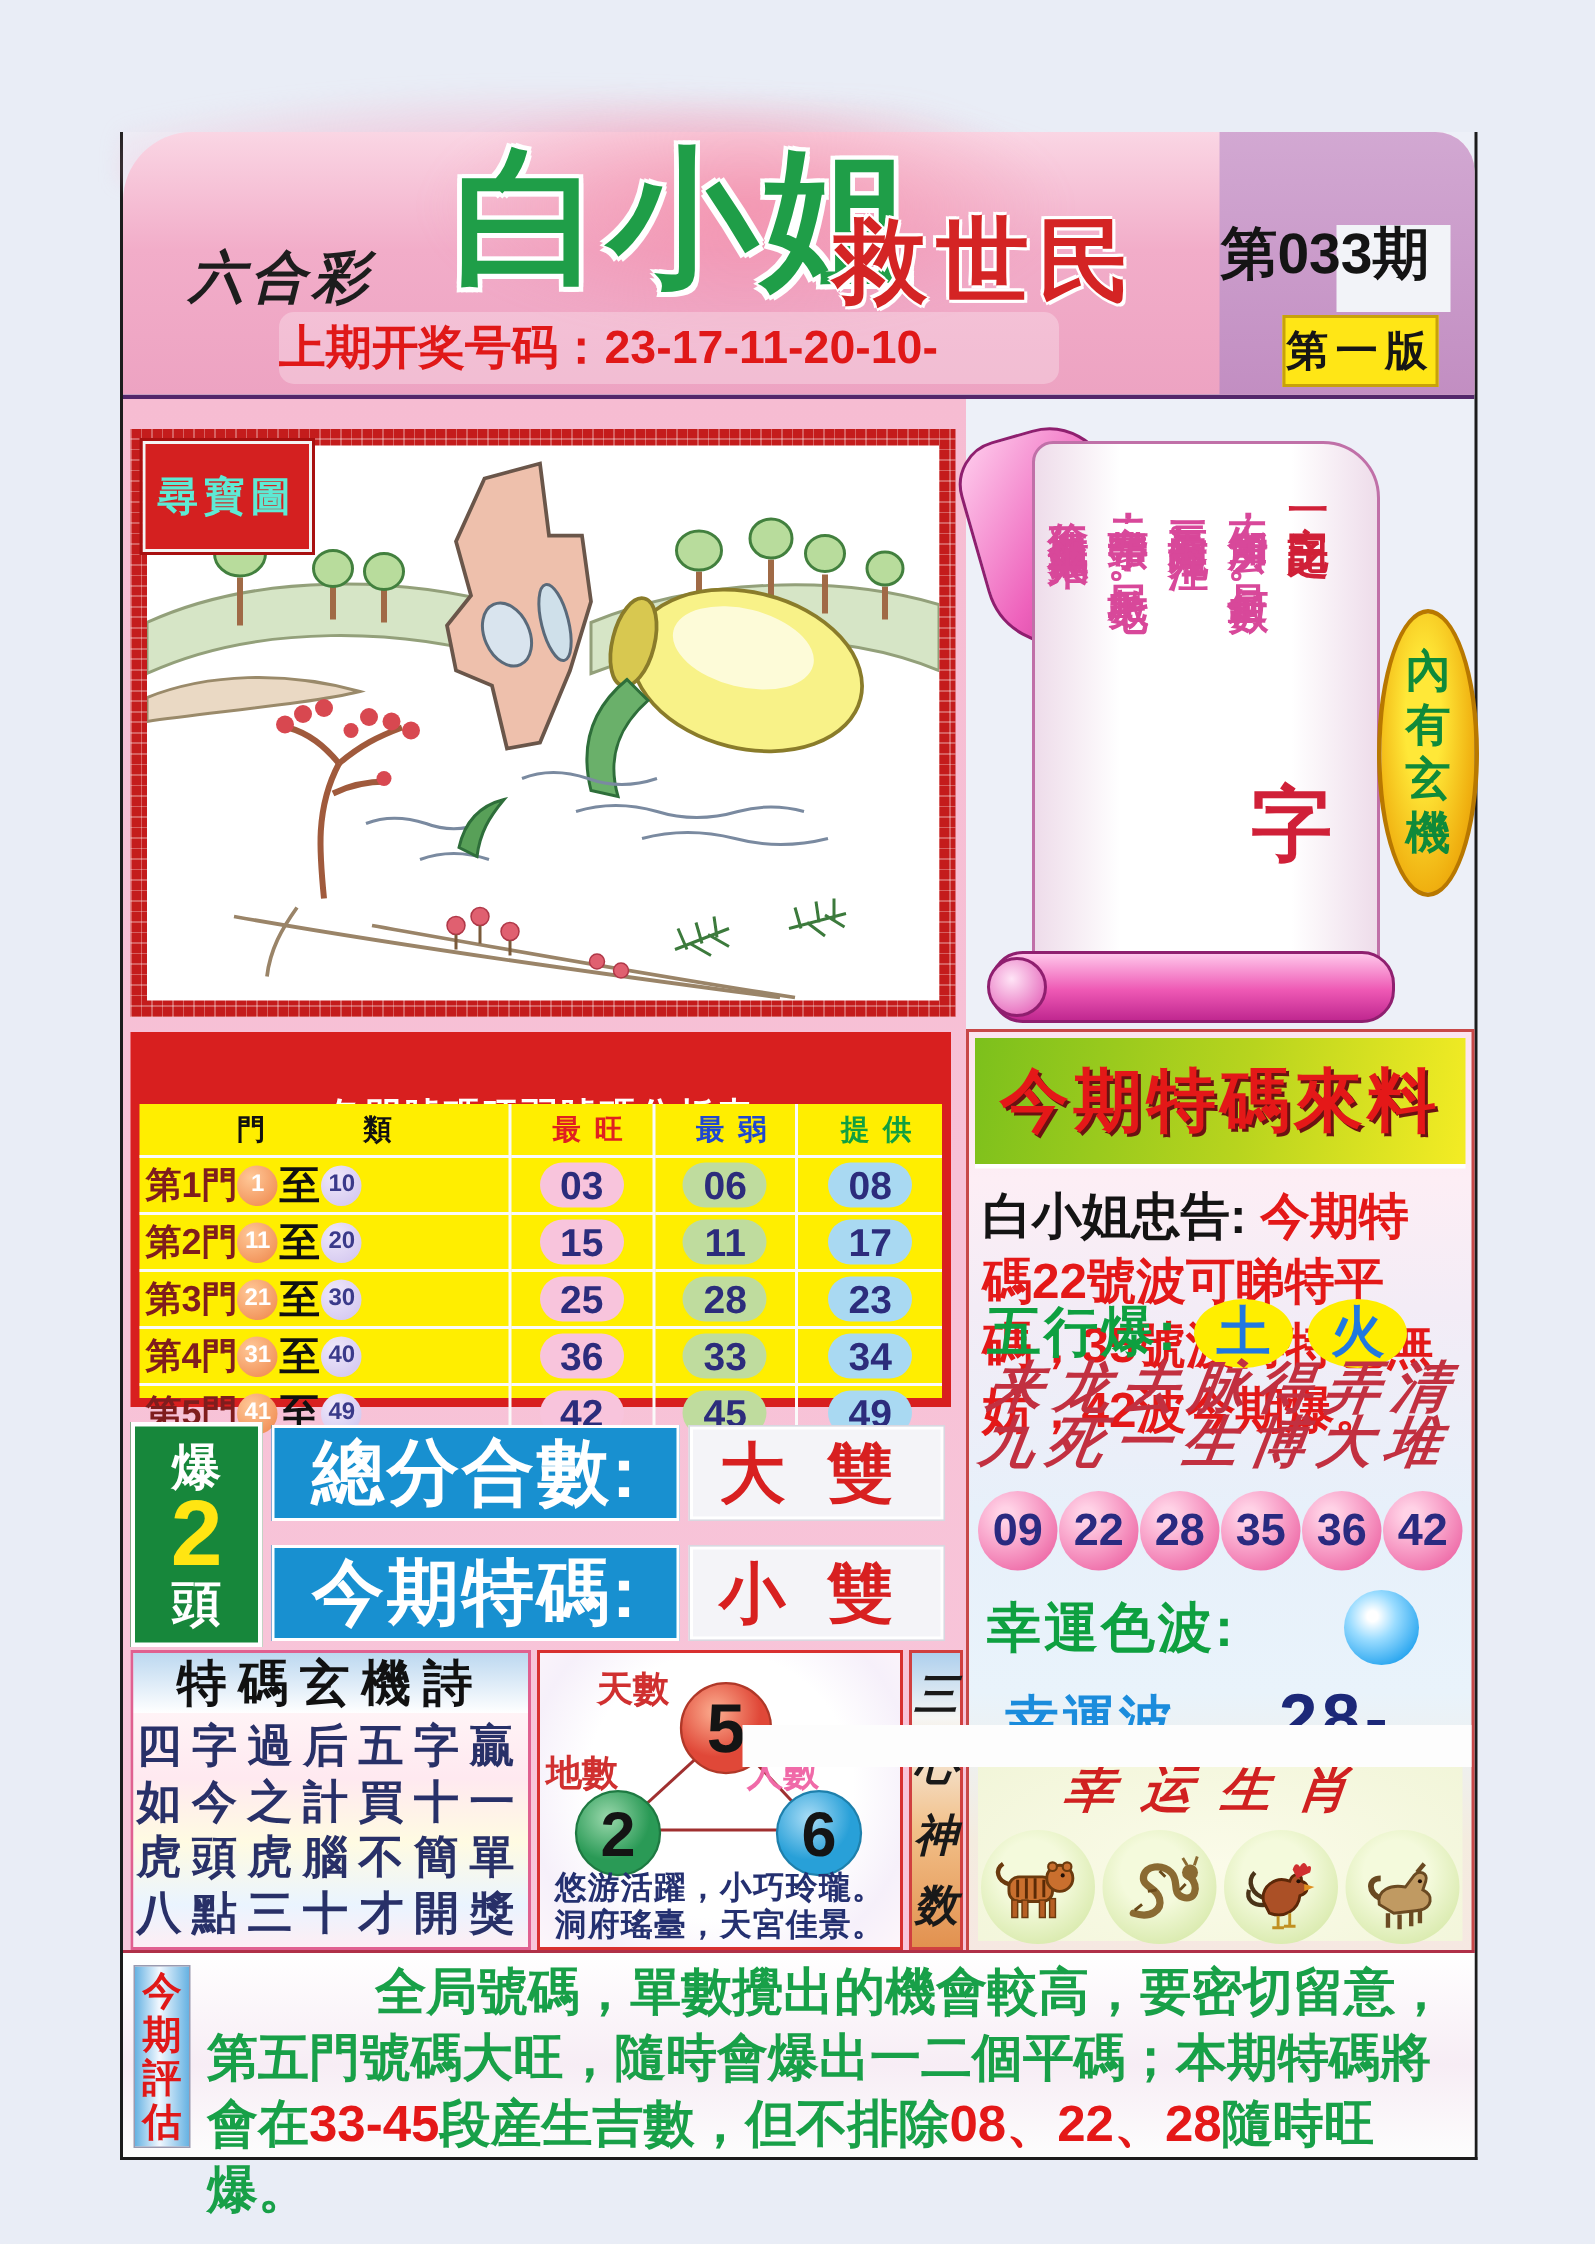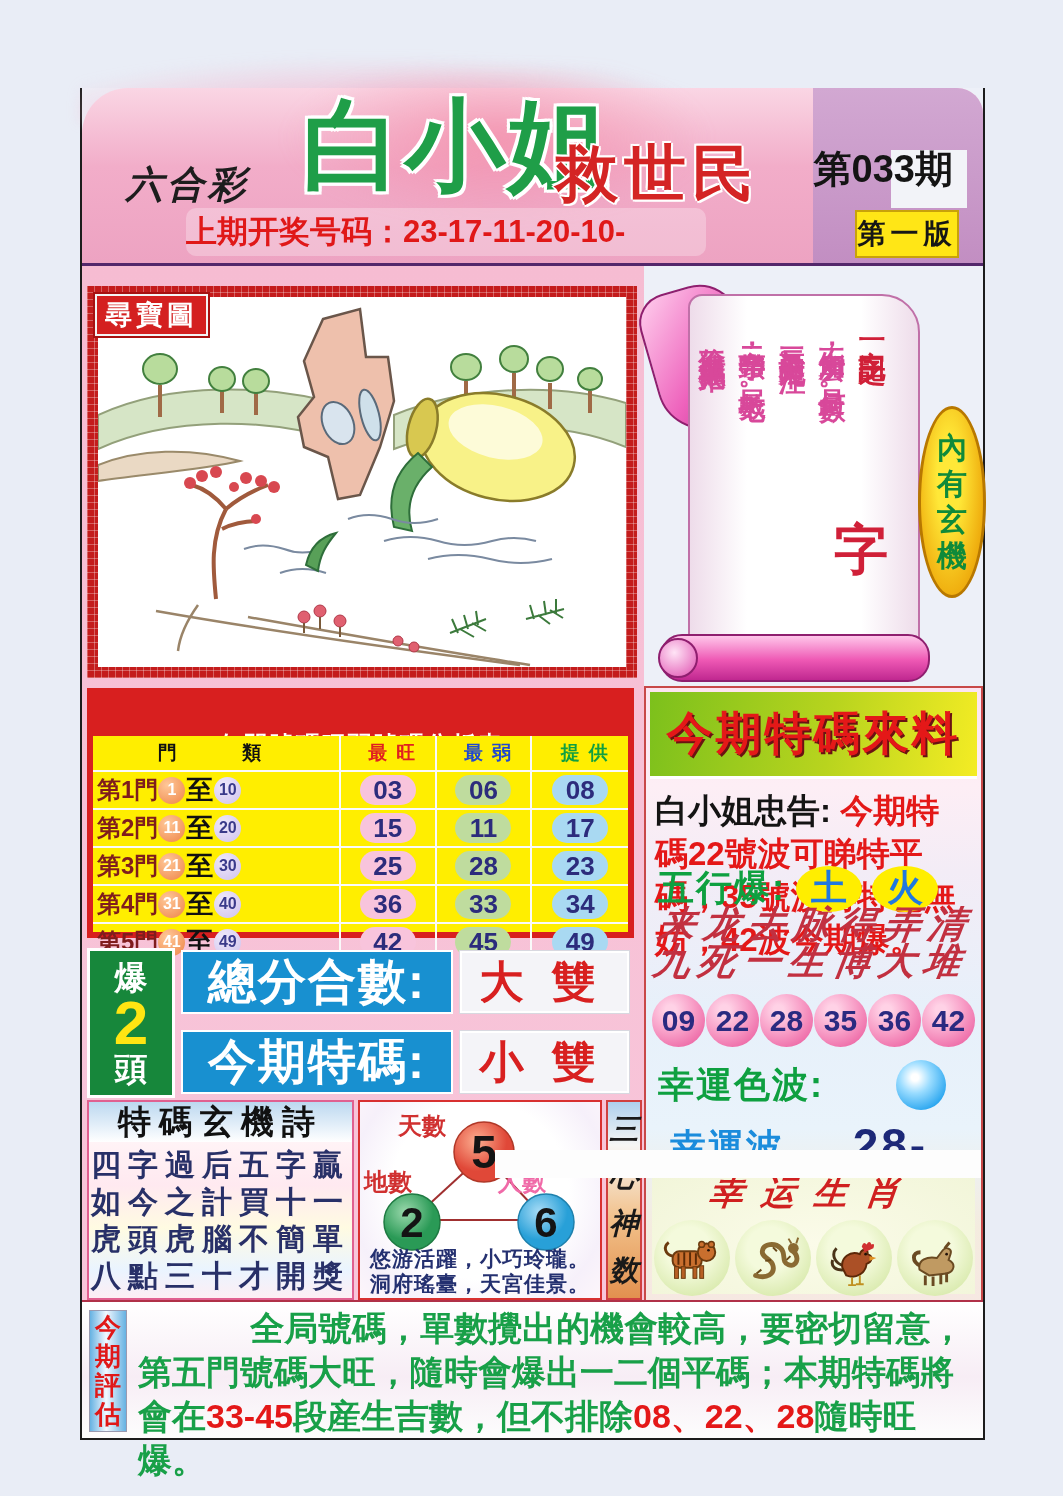--- a/index.html
+++ b/index.html
@@ -48,21 +48,21 @@
 
   
   .leftbg{left:0;top:178px;width:562px;height:1034px;background:linear-gradient(180deg,#f6bcd2,#f8c6da);}
 
   
   .pic{left:5px;top:198px;width:550px;height:392px;background-color:#c41c1c;
     background-image:repeating-linear-gradient(90deg, rgba(255,255,255,.30) 0 1px, transparent 1px 7px),
                      repeating-linear-gradient(0deg, rgba(255,255,255,.30) 0 1px, transparent 1px 7px);}
   .pic-in{position:absolute;inset:11px;background:#fff;}
   .pic-label{position:absolute;left:8px;top:8px;background:#d42020;border:2px solid #f4f4f4;outline:2px solid #a81010;
-    color:#ffffff;font-size:27px;font-weight:900;padding:1px 8px;letter-spacing:4px;}
+    color:#5eead4;font-size:27px;font-weight:900;padding:17px 8px;letter-spacing:4px;}
 
   
   .scroll{left:570px;top:202px;width:276px;height:392px;}
   .scr-main{position:absolute;left:36px;top:4px;right:8px;bottom:30px;
     background:linear-gradient(90deg,#eedcea,#ffffff 25%,#ffffff 75%,#eedcea);
     border:2px solid #c070a8;border-radius:14px 38px 10px 10px;}
   .scr-rolltop{position:absolute;left:-2px;top:-4px;width:96px;height:140px;
     background:linear-gradient(135deg,#ffd0ee 0%,#ee62bc 55%,#b82888 100%);
     border:2px solid #8f1f6f;border-radius:30px 42px 34px 48px;transform:rotate(-16deg);}
   .scr-rollbot{position:absolute;left:8px;right:-2px;bottom:0;height:44px;

